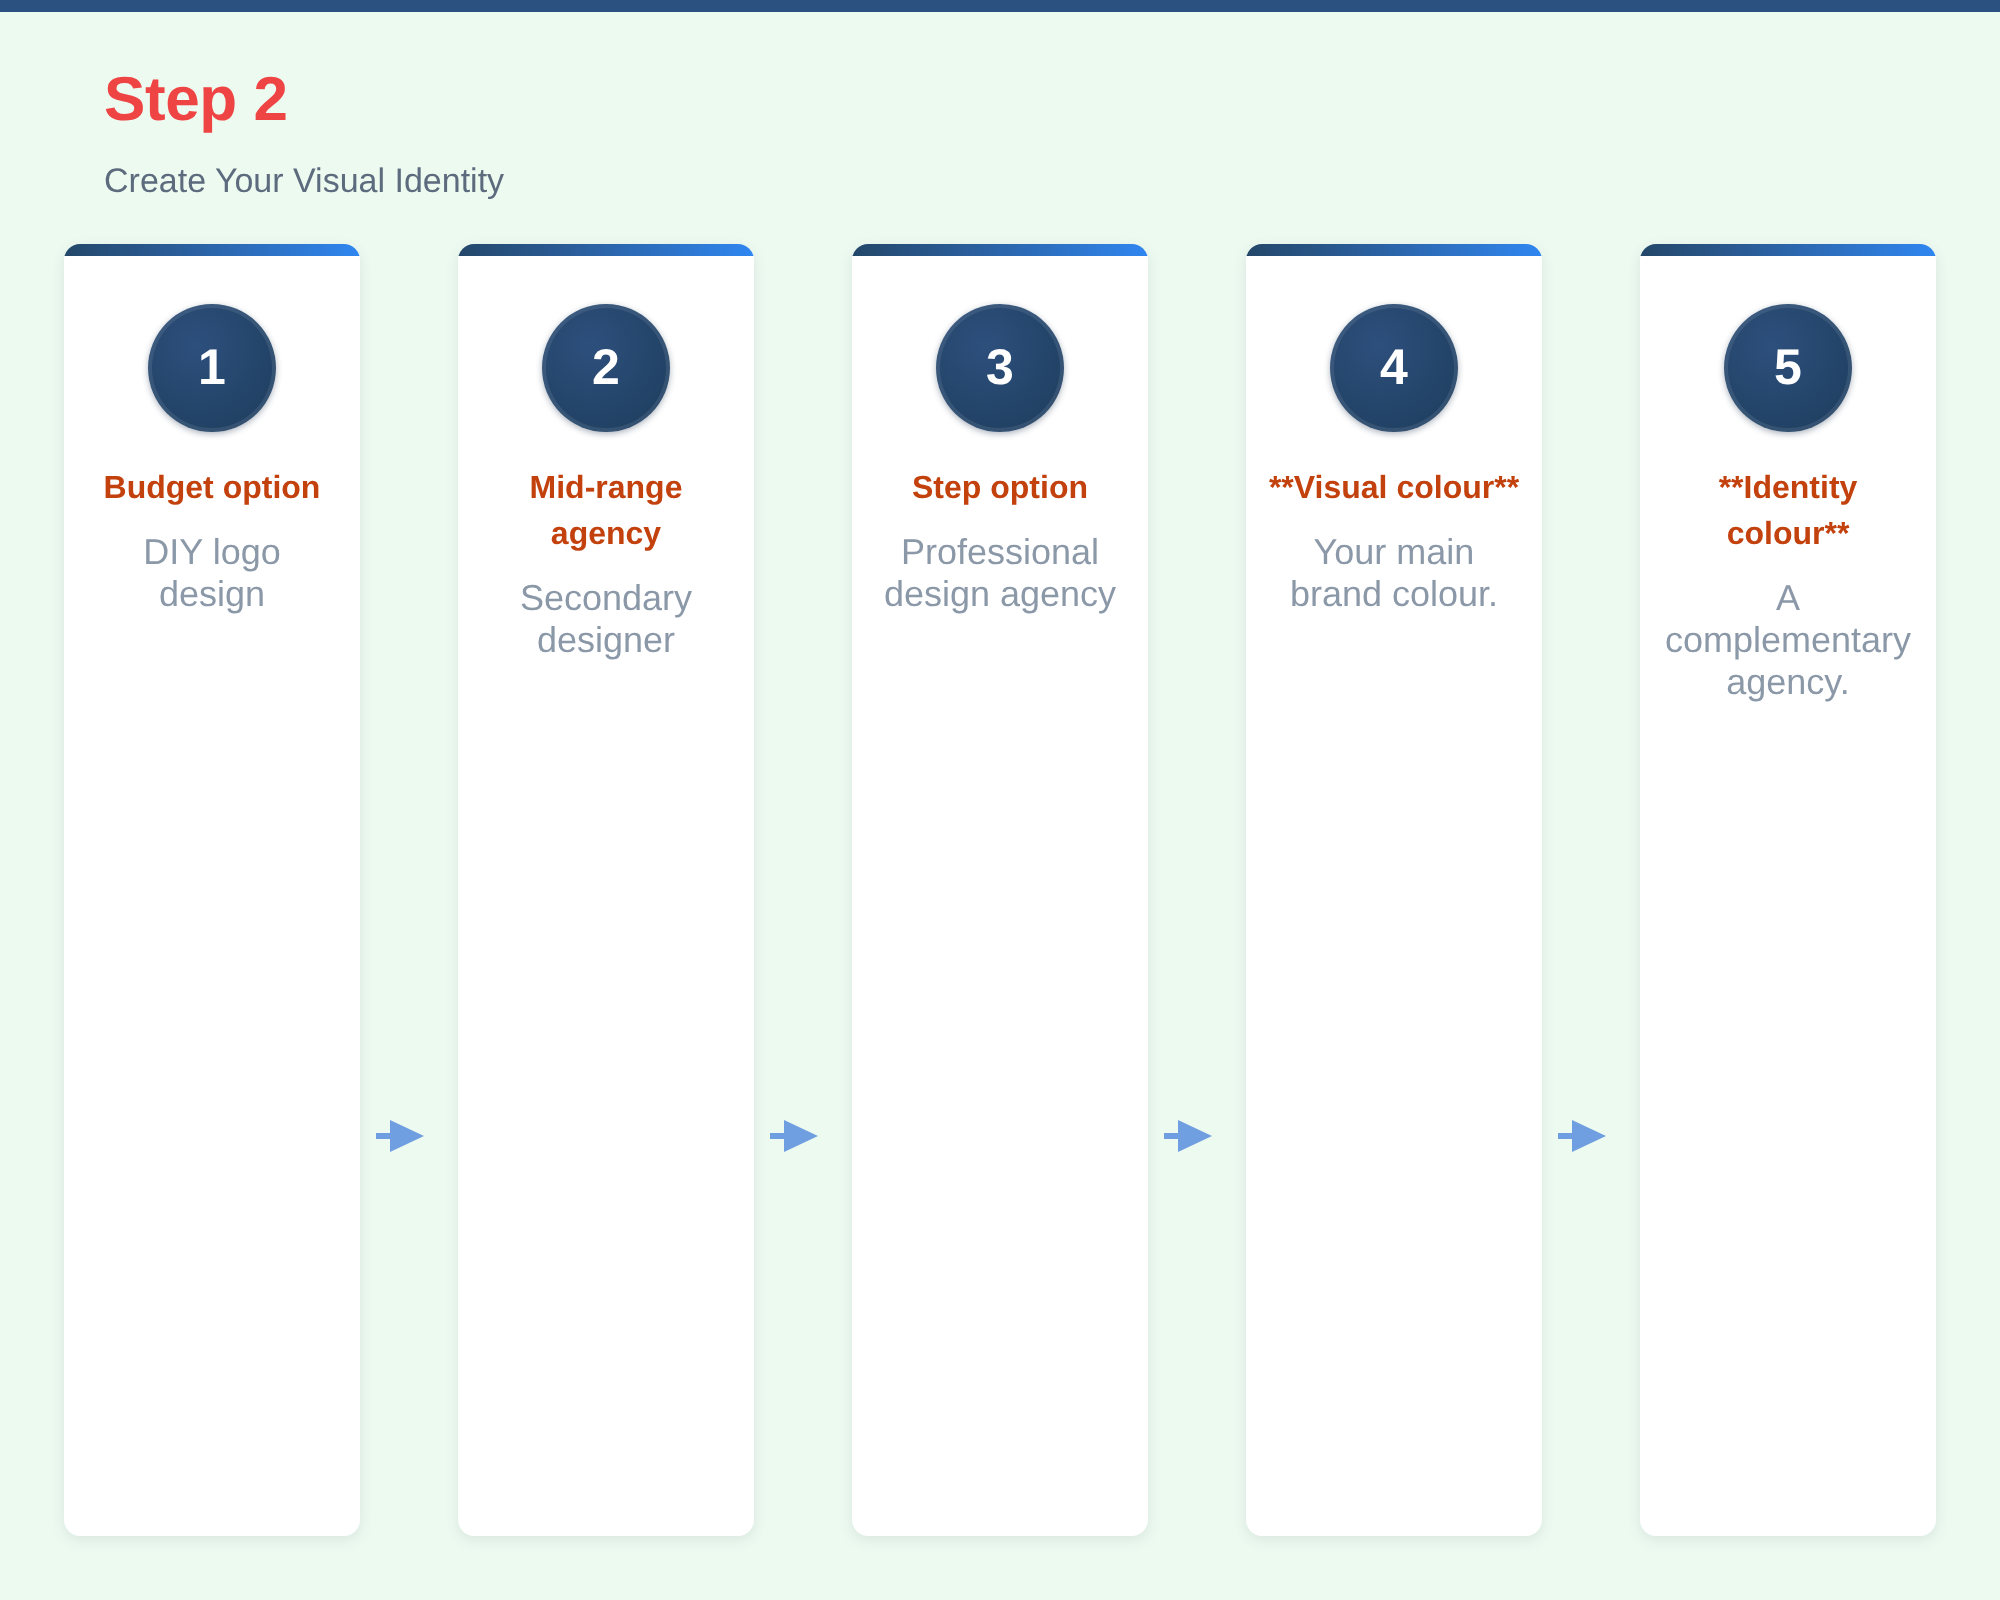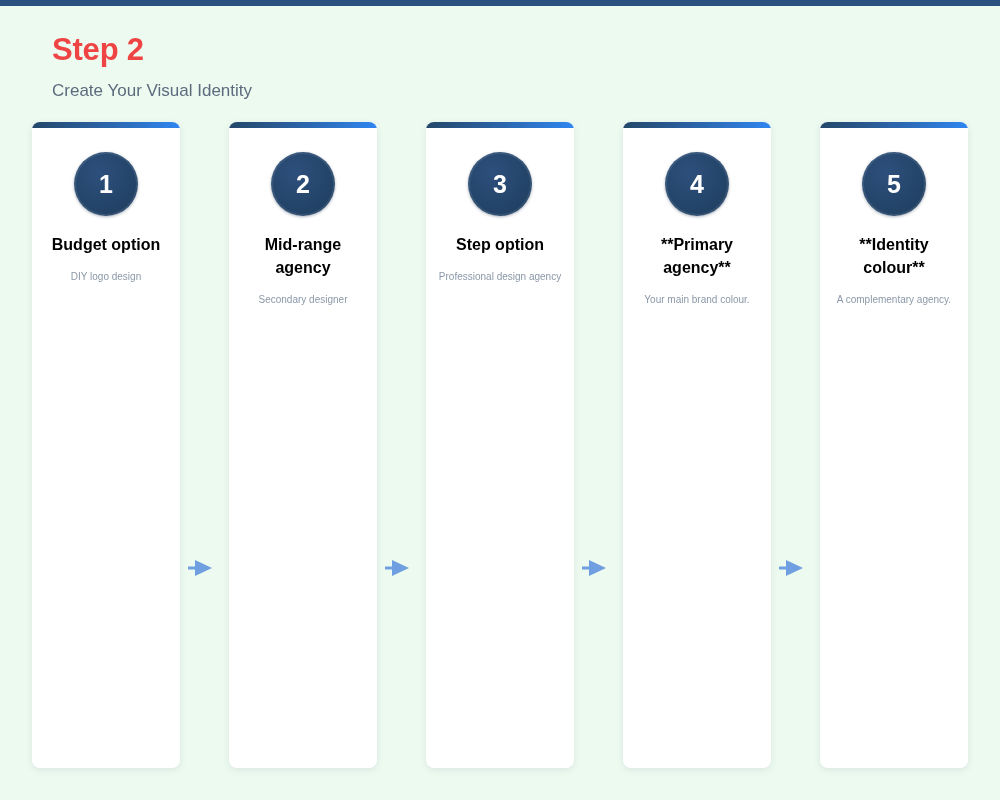--- a/index.html
+++ b/index.html
@@ -90,27 +90,27 @@
     color: #ffffff;
     font-size: 25px;
     font-weight: bold;
     line-height: 1;
   }
 
   .card-title {
     margin: 17px 8px 0 8px;
     font-size: 16px;
     font-weight: bold;
-    color: #000000;
+    color: #c2410c;
     line-height: 23px;
   }
 
   .card-desc {
     margin: 10px 12px 0 12px;
-    font-size: 10px;
+    font-size: 18px;
     color: #8b98a8;
     line-height: 21px;
   }
 
   .arrow {
     position: absolute;
     top: 435px;
     width: 32px;
     height: 22px;
   }
@@ -164,21 +164,21 @@
     </div>
     <div class="card-title">Step option</div>
     <div class="card-desc">Professional design agency</div>
   </div>
 
   <div class="card c3">
     <div class="card-accent"></div>
     <div class="badge">
       <span class="badge-num">4</span>
     </div>
-    <div class="card-title">**Primary agency**</div>
+    <div class="card-title">**Visual colour**</div>
     <div class="card-desc">Your main brand colour.</div>
   </div>
 
   <div class="card c4">
     <div class="card-accent"></div>
     <div class="badge">
       <span class="badge-num">5</span>
     </div>
     <div class="card-title">**Identity colour**</div>
     <div class="card-desc">A complementary agency.</div>

